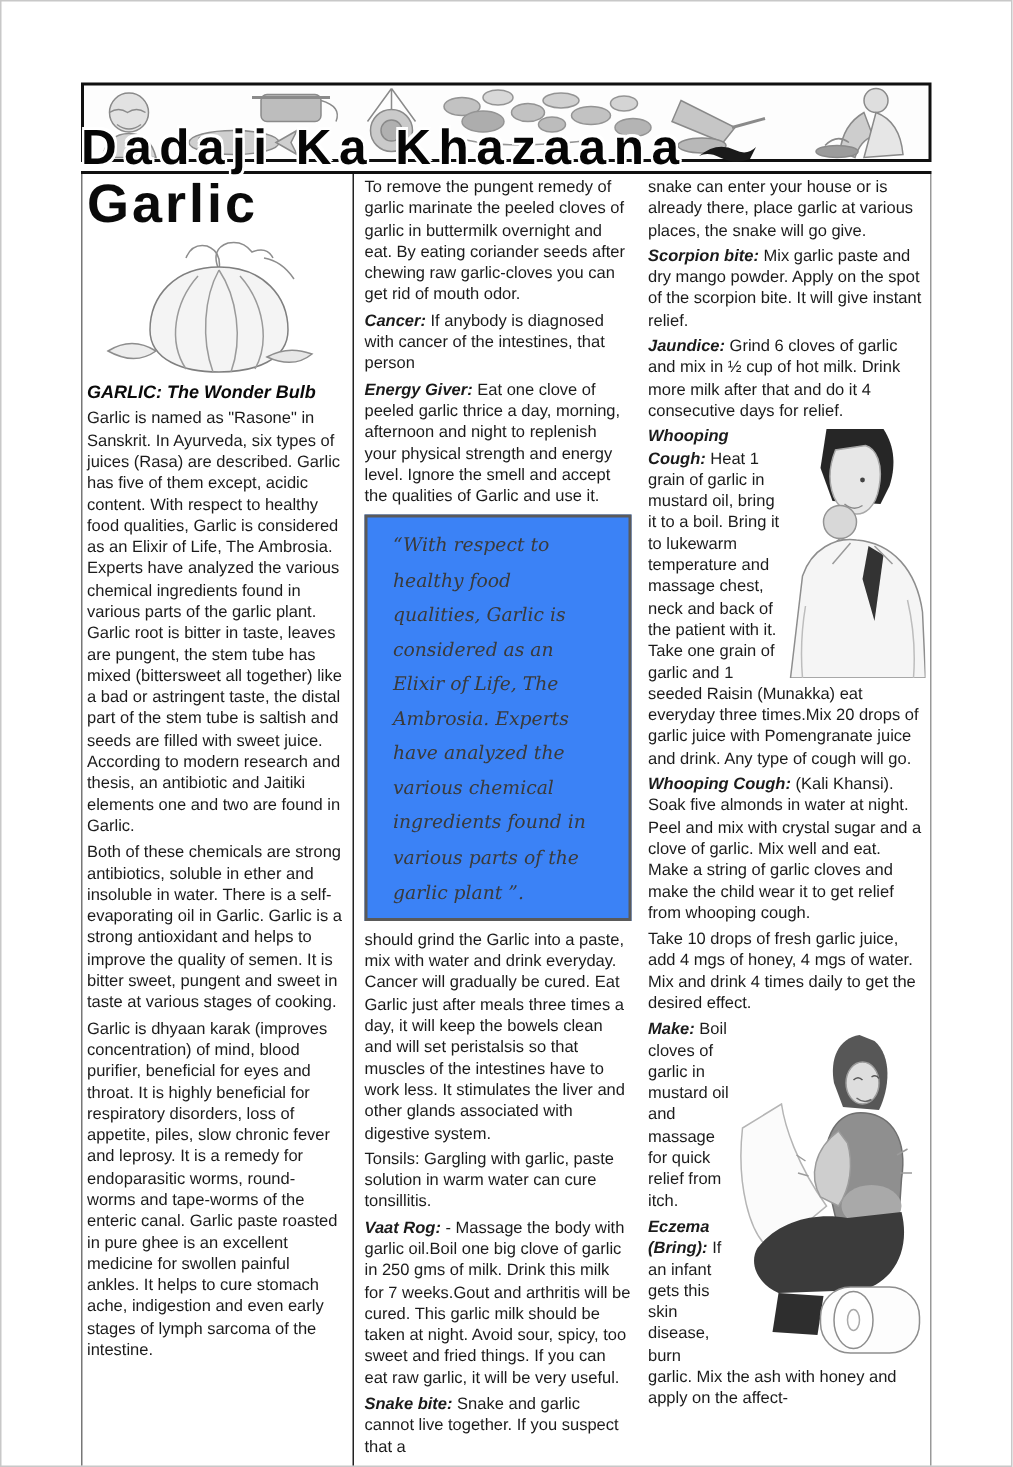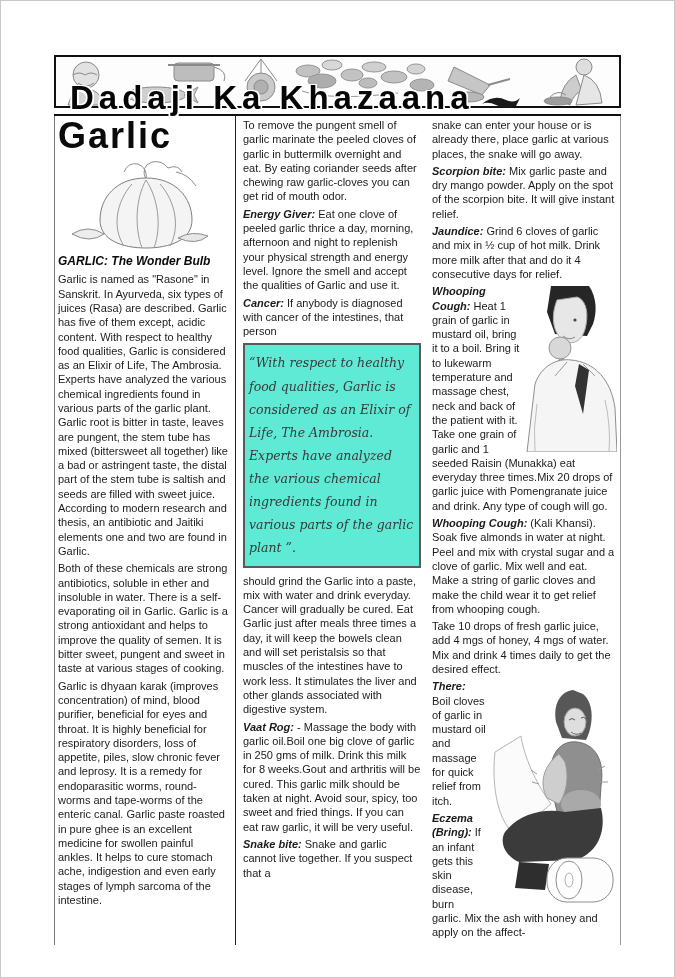--- a/index.html
+++ b/index.html
@@ -6,21 +6,21 @@
   *{box-sizing:border-box;}
   .sheet{position:absolute;inset:0;background:#fff;box-shadow:inset 0 0 0 1px #c8c8c8;
          font-family:"Liberation Sans",sans-serif;color:#1b1b1b;}
   .content{position:absolute;left:54px;top:55px;width:567px;}
 
   
   .banner{height:53px;border:2px solid #101010;background:#fdfdfd;overflow:hidden;position:relative;}
   .banner svg{display:block;width:100%;height:100%;}
 
   .masthead-row{position:relative;z-index:3;margin-top:-27px;border-bottom:2px solid #101010;
-                display:flex;align-items:flex-end;padding:0 4px 0 16px;}
+                display:flex;align-items:flex-end;padding:0 4px 0 0;}
   .masthead{font-weight:bold;font-size:33px;letter-spacing:5px;line-height:1.0;color:#050505;
             text-shadow:-1.5px -1.5px 0 #fff,1.5px -1.5px 0 #fff,-1.5px 1.5px 0 #fff,1.5px 1.5px 0 #fff,
                         0 -1.5px 0 #fff,0 1.5px 0 #fff,-1.5px 0 0 #fff,1.5px 0 0 #fff;
             white-space:nowrap;}
   .swoosh{margin:0 0 4px 6px;}
 
   
   .columns{display:flex;min-height:806px;border-left:1px solid #777;border-right:1px solid #999;}
   .col{font-size:11px;line-height:1.3;text-align:left;}
   .col p{margin:0 0 3px 0;}
@@ -28,21 +28,21 @@
   .col2{width:191px;padding:2px 6px 2px 7px;}
   .col3{flex:1;padding:2px 3px 2px 5px;}
   .lead{font-weight:bold;font-style:italic;}
 
   .garlic-title{font-weight:bold;font-size:36px;line-height:1.02;letter-spacing:2px;color:#0a0a0a;margin:0 0 3px 0;}
   .garlic-img{width:172px;height:92px;margin:0 0 4px 0;}
   .garlic-img svg{display:block;width:100%;height:100%;}
   .sec-heading{font-weight:bold;font-style:italic;font-size:12px;margin:4px 0 3px 0;color:#0a0a0a;}
 
   
-  .quote-box{border:2px solid #5a5a5a;background:#5eead4;margin:5px 0 6px 0;padding:6px 4px;
+  .quote-box{border:2px solid #5a5a5a;background:#3b82f6;margin:5px 0 6px 0;padding:6px 17px;
              font-family:"DejaVu Serif",serif;font-style:italic;font-size:12.5px;line-height:1.85;color:#3a3a3a;}
 
   
   .float-cough{float:right;width:94px;height:168px;margin:0 0 2px 3px;}
   .float-cough svg,.float-woman svg{display:block;width:100%;height:100%;}
   .float-woman{float:right;width:128px;height:226px;margin:3px 0 2px 3px;}
 </style>
 </head>
 <body>
 
@@ -135,35 +135,36 @@
             <path d="M120,80 q14,-8 30,-2 q-12,10 -30,2 z" fill="#e7e7e7" stroke="#8d8d8d"></path>
           </svg>
         </div>
         <div class="sec-heading">GARLIC: The Wonder Bulb</div>
         <p>Garlic is named as "Rasone" in Sanskrit. In Ayurveda, six types of juices (Rasa) are described. Garlic has five of them except, acidic content. With respect to healthy food qualities, Garlic is considered as an Elixir of Life, The Ambrosia. Experts have analyzed the various chemical ingredients found in various parts of the garlic plant. Garlic root is bitter in taste, leaves are pungent, the stem tube has mixed (bittersweet all together) like a bad or astringent taste, the distal part of the stem tube is saltish and seeds are filled with sweet juice. According to modern research and thesis, an antibiotic and Jaitiki elements one and two are found in Garlic.</p>
         <p>Both of these chemicals are strong antibiotics, soluble in ether and insoluble in water. There is a self-evaporating oil in Garlic. Garlic is a strong antioxidant and helps to improve the quality of semen. It is bitter sweet, pungent and sweet in taste at various stages of cooking.</p>
         <p>Garlic is dhyaan karak (improves concentration) of mind, blood purifier, beneficial for eyes and throat. It is highly beneficial for respiratory disorders, loss of appetite, piles, slow chronic fever and leprosy. It is a remedy for endoparasitic worms, round-worms and tape-worms of the enteric canal. Garlic paste roasted in pure ghee is an excellent medicine for swollen painful ankles. It helps to cure stomach ache, indigestion and even early stages of lymph sarcoma of the intestine.</p>
       </div>
 
       <div class="col col2">
-        <p><span class="lead"></span><span>To remove the pungent smell of garlic marinate the peeled cloves of garlic in buttermilk overnight and eat. By eating coriander seeds after chewing raw garlic-cloves you can get rid of mouth odor.</span></p>
+        <p><span class="lead"></span><span>To remove the pungent remedy of garlic marinate the peeled cloves of garlic in buttermilk overnight and eat. By eating coriander seeds after chewing raw garlic-cloves you can get rid of mouth odor.</span></p>
+        <p><span class="lead">Cancer:</span><span> If anybody is diagnosed with cancer of the intestines, that person</span></p>
         <p><span class="lead">Energy Giver:</span><span> Eat one clove of peeled garlic thrice a day, morning, afternoon and night to replenish your physical strength and energy level. Ignore the smell and accept the qualities of Garlic and use it.</span></p>
-        <p><span class="lead">Cancer:</span><span> If anybody is diagnosed with cancer of the intestines, that person</span></p>
 
         <div class="quote-box">
           <span>“With respect to healthy food qualities, Garlic is considered as an Elixir of Life, The Ambrosia. Experts have analyzed the various chemical ingredients found in various parts of the garlic plant ”.</span>
         </div>
 
         <p><span class="lead"></span><span>should grind the Garlic into a paste, mix with water and drink everyday. Cancer will gradually be cured. Eat Garlic just after meals three times a day, it will keep the bowels clean and will set peristalsis so that muscles of the intestines have to work less. It stimulates the liver and other glands associated with digestive system.</span></p>
-        <p><span class="lead">Vaat Rog:</span><span> - Massage the body with garlic oil.Boil one big clove of garlic in 250 gms of milk. Drink this milk for 8 weeks.Gout and arthritis will be cured. This garlic milk should be taken at night. Avoid sour, spicy, too sweet and fried things. If you can eat raw garlic, it will be very useful.</span></p>
+        <p><span class="lead"></span><span>Tonsils: Gargling with garlic, paste solution in warm water can cure tonsillitis.</span></p>
+        <p><span class="lead">Vaat Rog:</span><span> - Massage the body with garlic oil.Boil one big clove of garlic in 250 gms of milk. Drink this milk for 7 weeks.Gout and arthritis will be cured. This garlic milk should be taken at night. Avoid sour, spicy, too sweet and fried things. If you can eat raw garlic, it will be very useful.</span></p>
         <p><span class="lead">Snake bite:</span><span> Snake and garlic cannot live together. If you suspect that a</span></p>
       </div>
 
       <div class="col col3">
-        <p><span class="lead"></span><span>snake can enter your house or is already there, place garlic at various places, the snake will go away.</span></p>
+        <p><span class="lead"></span><span>snake can enter your house or is already there, place garlic at various places, the snake will go give.</span></p>
         <p><span class="lead">Scorpion bite:</span><span> Mix garlic paste and dry mango powder. Apply on the spot of the scorpion bite. It will give instant relief.</span></p>
         <p><span class="lead">Jaundice:</span><span> Grind 6 cloves of garlic and mix in ½ cup of hot milk. Drink more milk after that and do it 4 consecutive days for relief.</span></p>
 
         <p>
           <span class="float-cough">
             <svg viewBox="0 0 94 168">
               <path d="M28,2 h38 c8,12 8,26 4,38 l-6,12 -32,-2 -8,-22 z" fill="#262626"></path>
               <path d="M34,16 c-8,20 -2,38 10,42 c10,3 17,-5 19,-17 c3,-16 -2,-26 -9,-28 z" fill="#e7e7e7" stroke="#a8a8a8"></path>
               <circle cx="52" cy="36" r="1.6" fill="#444"></circle>
               <path d="M40,52 q6,5 12,1" fill="none" stroke="#888"></path>
@@ -193,21 +194,21 @@
               <path d="M70,72 C54,84 50,102 58,116 l12,6 c8,-12 10,-28 6,-42 z" fill="#cecece" stroke="#9b9b9b"></path>
               <ellipse cx="92" cy="122" rx="20" ry="14" fill="#a9a9a9"></ellipse>
               <path d="M16,150 C30,132 54,126 76,130 L112,126 C118,150 108,172 86,178 L30,180 C16,174 10,160 16,150 Z" fill="#3b3b3b"></path>
               <path d="M30,180 L26,206 l30,2 4,-26 z" fill="#2e2e2e"></path>
               <rect x="58" y="176" width="66" height="44" rx="20" fill="#fdfdfd" stroke="#8e8e8e"></rect>
               <ellipse cx="80" cy="198" rx="13" ry="19" fill="#ffffff" stroke="#8e8e8e"></ellipse>
               <ellipse cx="80" cy="198" rx="4" ry="7" fill="none" stroke="#aaa"></ellipse>
               <path d="M48,92 l-6,-4 m8,14 l-7,-2 m66,-12 l7,-4 m-5,16 l8,0" stroke="#9b9b9b"></path>
             </svg>
           </span>
-          <span class="lead">There:</span><span> Boil cloves of garlic in mustard oil and massage for quick relief from itch.</span>
+          <span class="lead">Make:</span><span> Boil cloves of garlic in mustard oil and massage for quick relief from itch.</span>
         </p>
 
         <p><span class="lead">Eczema (Bring):</span><span> If an infant gets this skin disease, burn garlic. Mix the ash with honey and apply on the affect-</span></p>
       </div>
     </div>
 
   </div>
 </div>
 
 </body></html>

